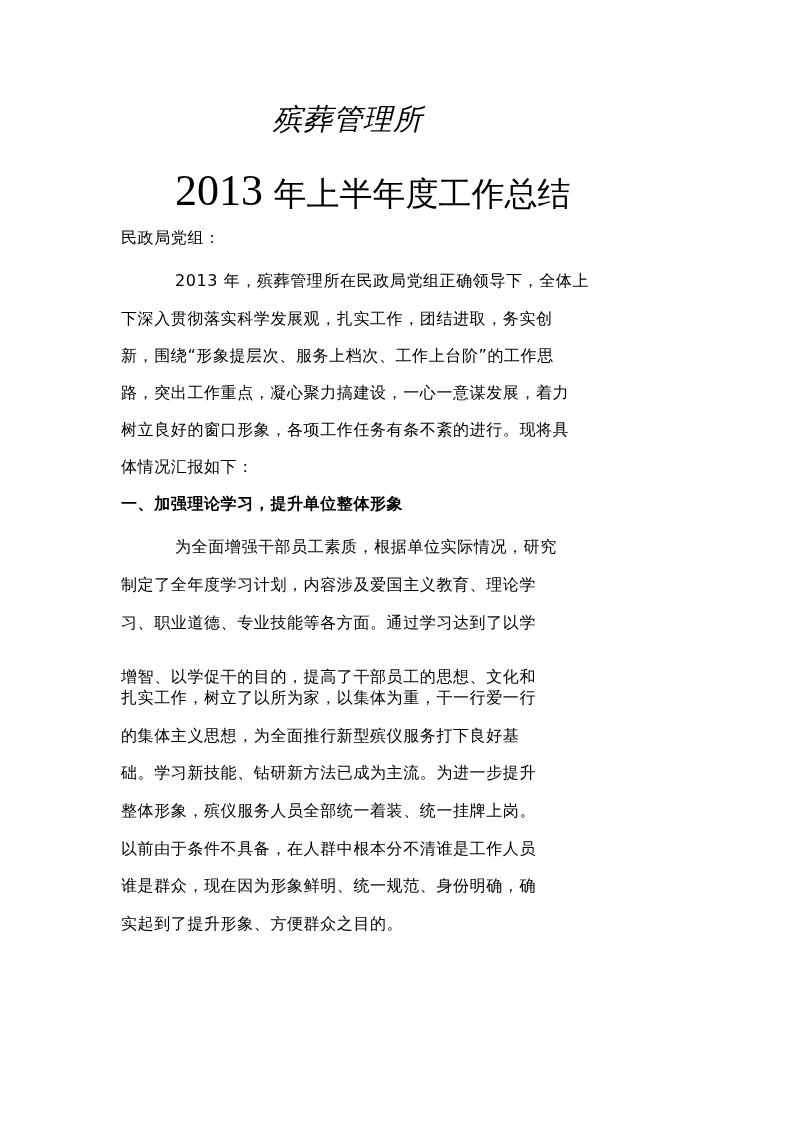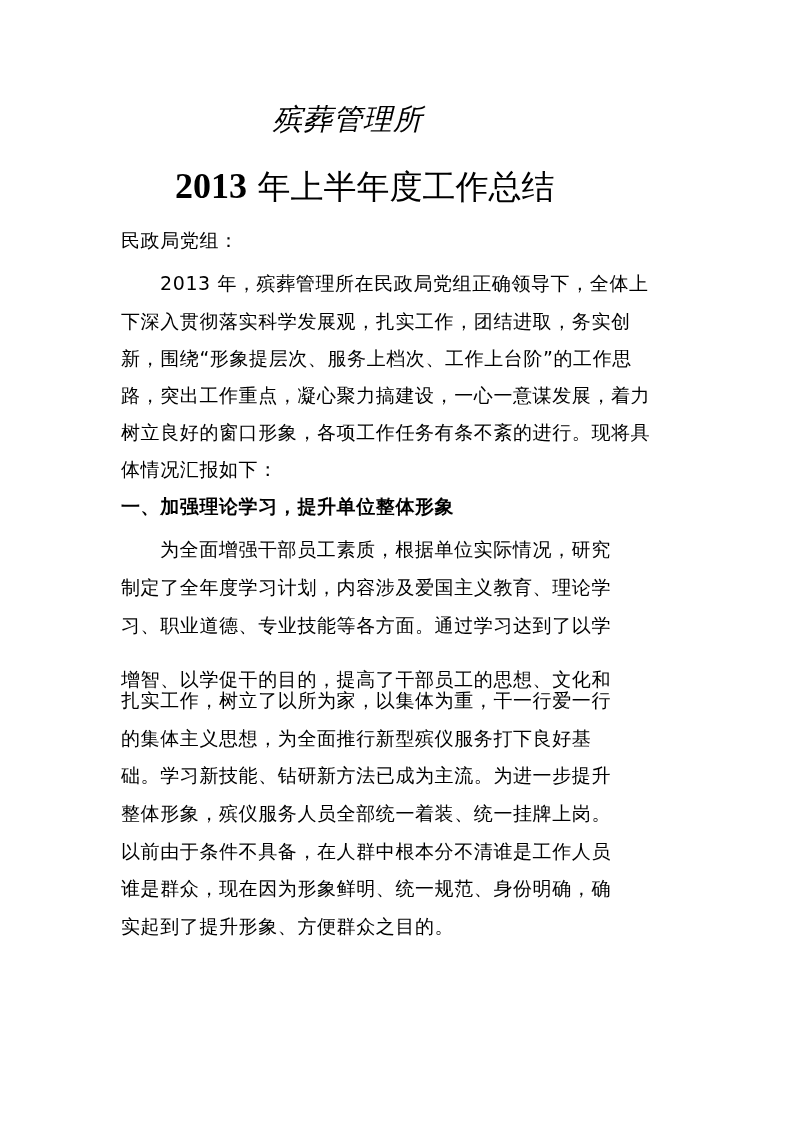--- a/index.html
+++ b/index.html
@@ -1,22 +1,22 @@
 <!DOCTYPE html>
 <html><head>
 <meta charset="utf-8">
 <style>
   html, body { margin:0; padding:0; background:#ffffff; }
   body { width:794px; height:1123px; position:relative; overflow:hidden;
          font-family: "DejaVu Sans", sans-serif; color:#000; }
   .title1 { position:absolute; left:273px; top:100px; font-size:29px; letter-spacing:1px; white-space:nowrap;font-style:italic; }
   .title2 { position:absolute; left:175px; top:165px; font-size:33px; white-space:nowrap; }
-  .title2 .num { font-family:"Liberation Serif", serif; font-size:36px;font-weight:bold; }
-  .line { position:absolute; left:121px; font-size:19px; white-space:nowrap; letter-spacing:0.6px; }
-  .indent { left:160px;text-align:right; }
+  .title2 .num { font-family:"Liberation Serif", serif; font-size:44px; }
+  .line { position:absolute; left:121px; font-size:16px; white-space:nowrap; letter-spacing:0.6px; }
+  .indent { left:175px;text-align:right; }
   .heading { font-weight:bold; }
 </style>
 </head>
 <body>
 
 <div>
   <div class="title1">殡葬管理所</div>
   <div class="title2"><span class="num">2013</span><span> 年上半年度工作总结</span></div>
 
   <div class="line" style="top:228px">民政局党组：</div>

